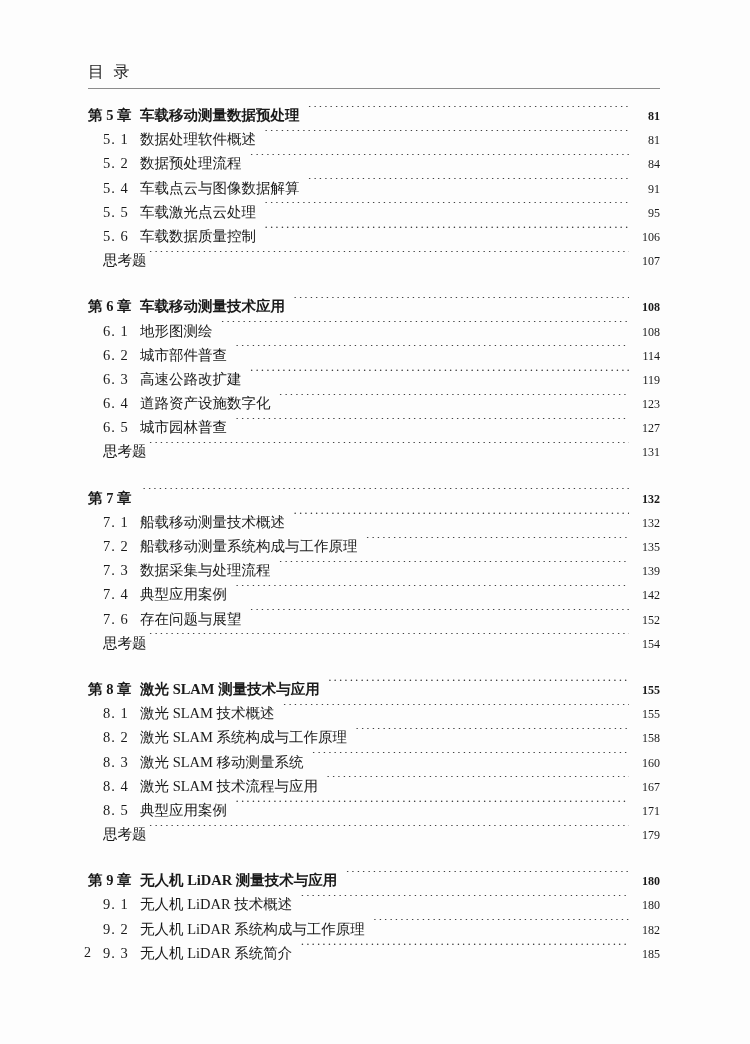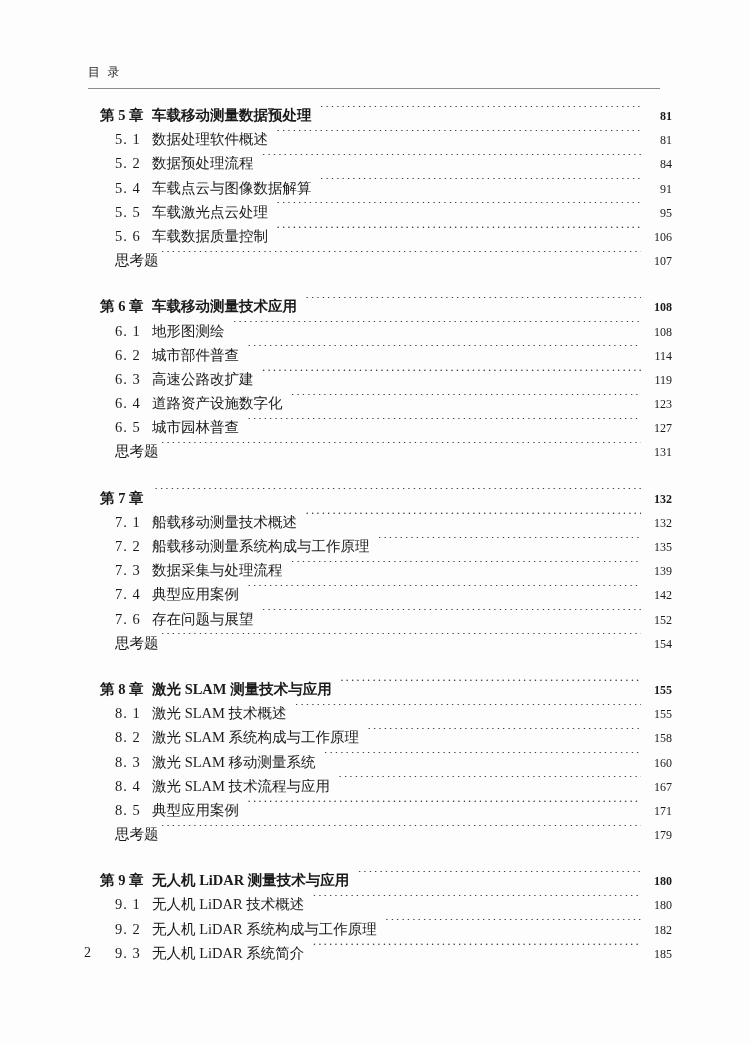--- a/index.html
+++ b/index.html
@@ -24,42 +24,41 @@
   }
 
   
   .header {
     position: absolute;
     left: 88px;
     top: 62px;
     width: 572px;
   }
   .header-title {
-    font-size: 12px;
+    font-size: 16px;
     letter-spacing: 0.5px;
     color: #222;
     white-space: pre;
     font-family: "Liberation Serif", "DejaVu Serif", serif;
   }
   .header-rule {
     position: absolute;
     left: 88px;
     top: 88px;
     width: 572px;
     height: 1px;
     background: #8c8c8c;
   }
 
   
   .toc {
     position: absolute;
     left: 88px;
     top: 103px;
     width: 572px;
-    margin-left: 12px;
   }
 
   .group {
     margin-bottom: 22px;
   }
   .group:last-child {
     margin-bottom: 0;
   }
 
   .entry {

